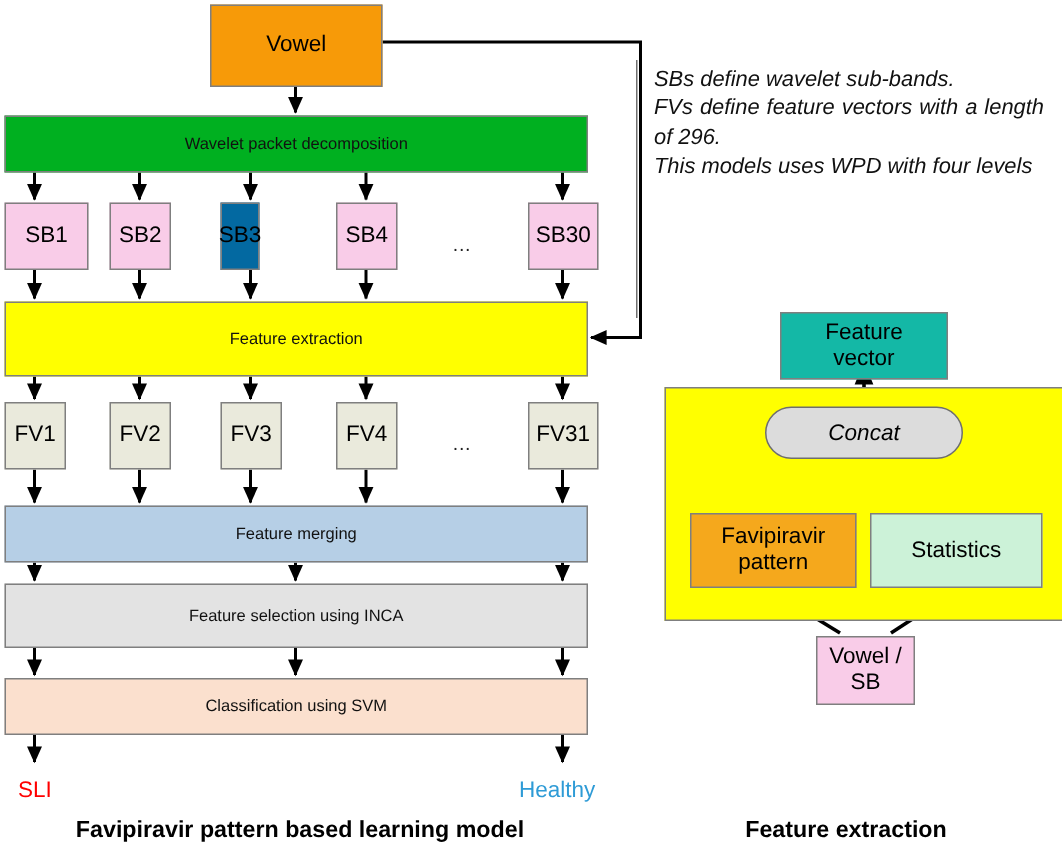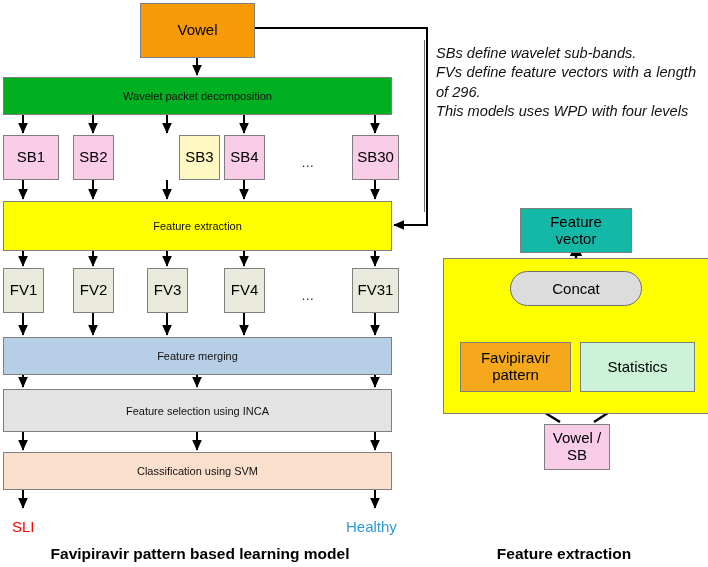--- a/index.html
+++ b/index.html
@@ -76,20 +76,21 @@
   .infotext p { margin: 0; font-style: italic; }
   .infotext p.last { text-align: left; }
   .rounded {
     position: absolute;
     border: 1px solid #6e6e6e;
     border-radius: 999px;
     display: flex;
     align-items: center;
     justify-content: center;
     font-size: 15px;
+    font-style: italic;
   }
   svg.overlay {
     position: absolute;
     left: 0; top: 0;
     width: 708px; height: 567px;
     pointer-events: none;
   }
 </style>
 </head>
 <body>
@@ -169,21 +170,21 @@
   <div class="bar" style="left:3px; top:77px; width:389px; height:38px; background:#00B020;">
     <span>Wavelet packet decomposition</span>
   </div>
 
   <div class="box small-box" style="left:3px; top:135px; width:56px; height:45px; background:#F9CCE8;">
     <span>SB1</span>
   </div>
   <div class="box small-box" style="left:73px; top:135px; width:41px; height:45px; background:#F9CCE8;">
     <span>SB2</span>
   </div>
-  <div class="box small-box" style="left:147px; top:135px; width:41px; height:45px; background:#fef9c3;margin-left:32px;">
+  <div class="box small-box" style="left:147px; top:135px; width:26px; height:45px; background:#0369a1;">
     <span>SB3</span>
   </div>
   <div class="box small-box" style="left:224px; top:135px; width:41px; height:45px; background:#F9CCE8;">
     <span>SB4</span>
   </div>
   <div class="ellipsis" style="left:296px; top:155px; width:24px; text-align:center;">...</div>
   <div class="box small-box" style="left:352px; top:135px; width:47px; height:45px; background:#F9CCE8;">
     <span>SB30</span>
   </div>
 

